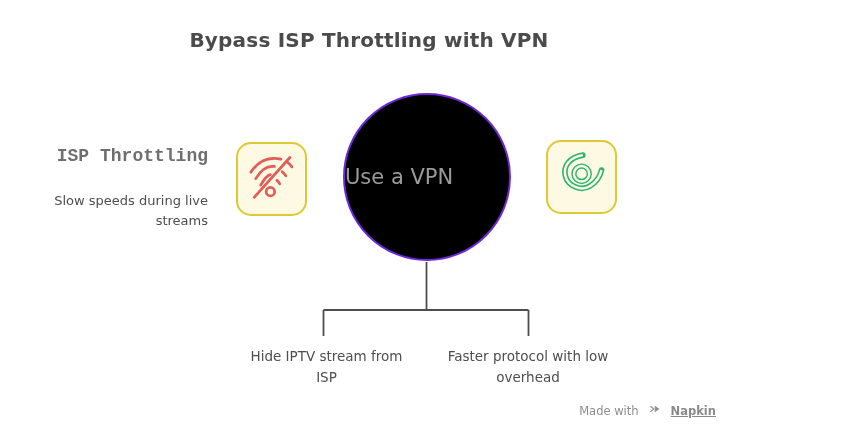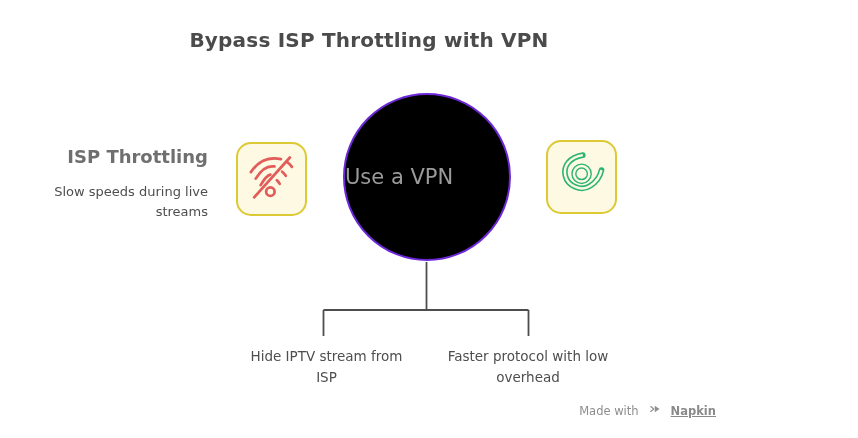--- a/index.html
+++ b/index.html
@@ -26,23 +26,24 @@
     position: absolute;
     left: 18px; top: 145px;
     width: 190px;
     text-align: right;
   }
   .side-heading {
     font-size: 18px;
     font-weight: 700;
     color: #6f6f6f;
     line-height: 23px;
+    font-family: Liberation Mono, monospace;
   }
   .side-desc {
-    margin-top: 14px;
+    margin-top: 23px;
     font-size: 13px;
     font-weight: 400;
     color: #4e4e4e;
     line-height: 20px;
   }
   
   .right-block {
     position: absolute;
     left: 644px; top: 146px;
     width: 180px;

